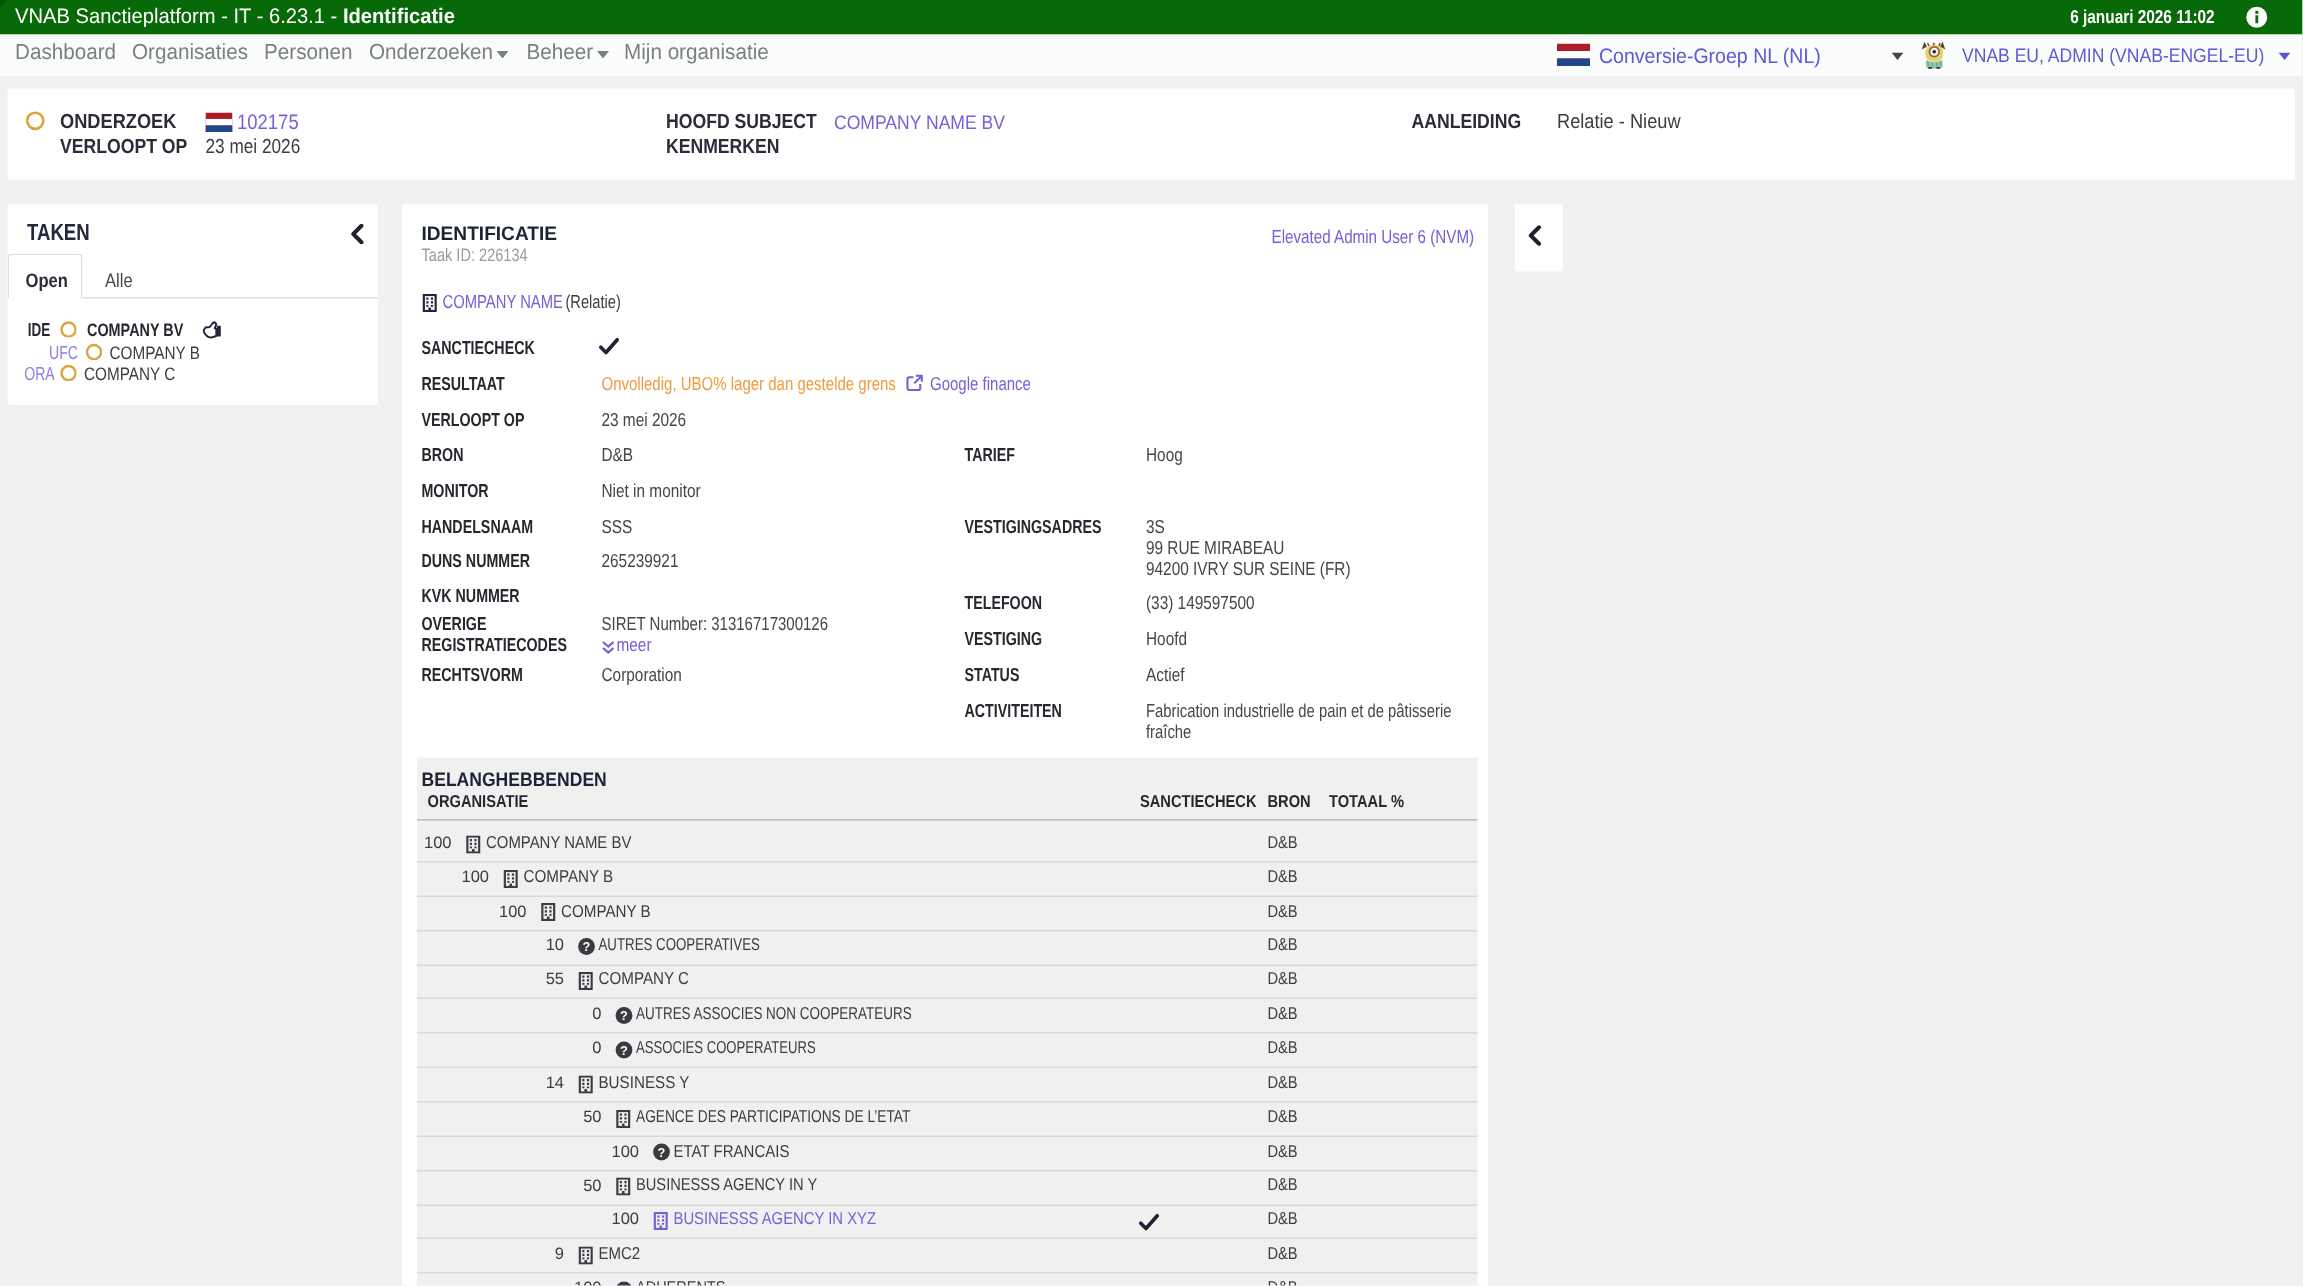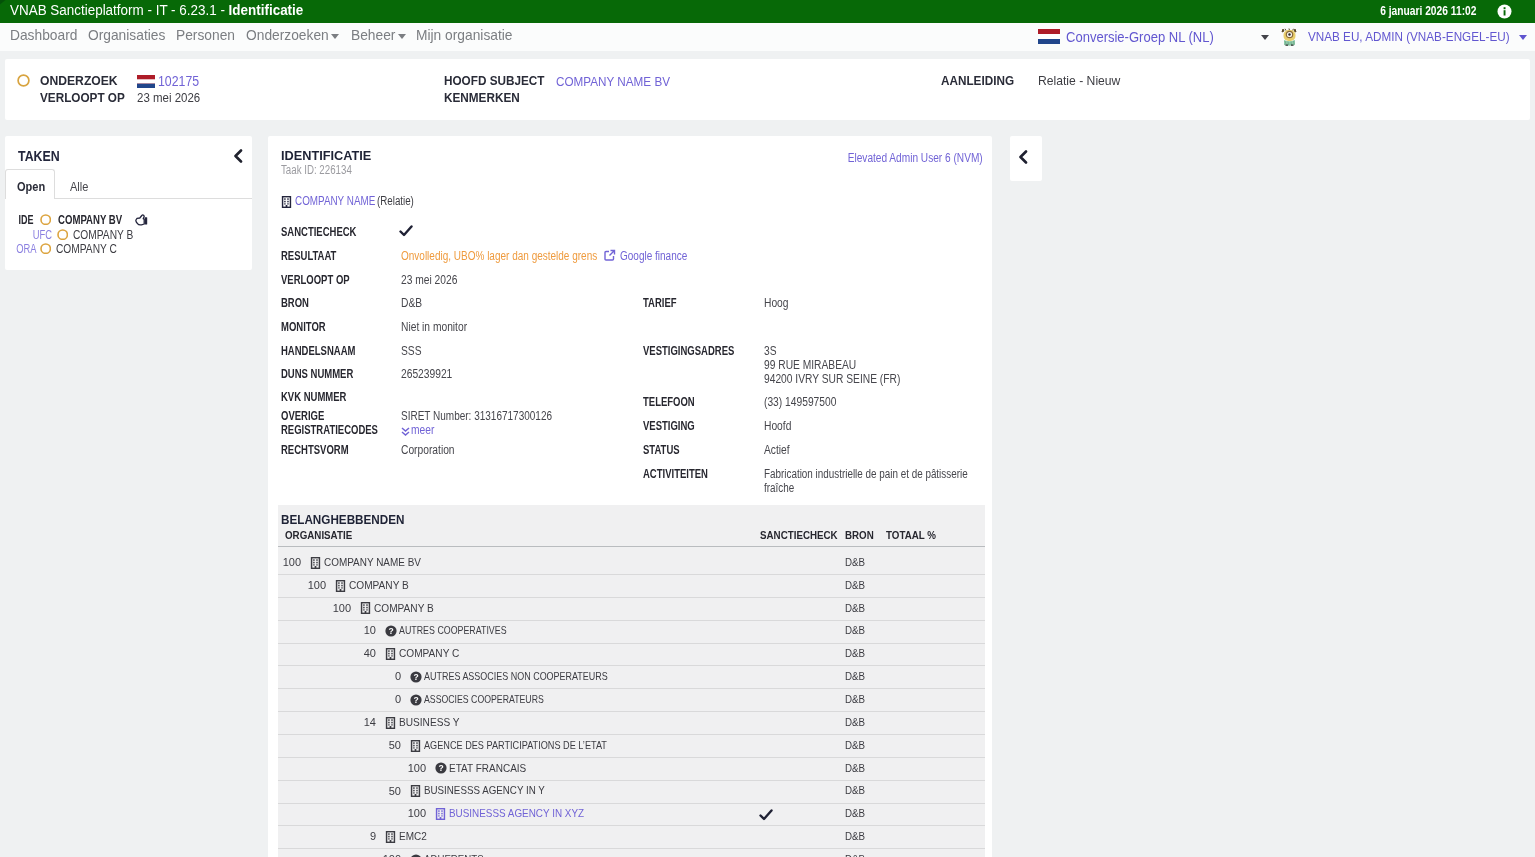--- a/index.html
+++ b/index.html
@@ -215,21 +215,21 @@
 <div class="ab sx" style="top:602.5px;font-size:11.5px;left:845px;color:#3c3c42;transform:scaleX(0.85);">D&amp;B</div>
 <div class="ab" style="left:278px;top:619.6px;width:707px;height:1px;background:#d9d9da"></div>
 <div class="ab" style="left:336px;top:625.4px;width:40px;text-align:right;font-size:11px;color:#3c3c42">10</div>
 <svg class="ab" style="left:385px;top:625.0345px" width="12" height="12" viewBox="0 0 12 12">
     <circle cx="6" cy="6" r="5.6" fill="#3a3a40"></circle>
     <text x="6" y="9" font-size="8.5" font-weight="bold" fill="#fff" text-anchor="middle" font-family="Liberation Sans">?</text>
   </svg>
 <div class="ab sx" style="top:625.3px;font-size:11.5px;left:399px;color:#3c3c42;transform:scaleX(0.77);">AUTRES COOPERATIVES</div>
 <div class="ab sx" style="top:625.3px;font-size:11.5px;left:845px;color:#3c3c42;transform:scaleX(0.85);">D&amp;B</div>
 <div class="ab" style="left:278px;top:642.5px;width:707px;height:1px;background:#d9d9da"></div>
-<div class="ab" style="left:336px;top:648.3px;width:40px;text-align:right;font-size:11px;color:#3c3c42">40</div>
+<div class="ab" style="left:336px;top:648.3px;width:40px;text-align:right;font-size:11px;color:#3c3c42">55</div>
 <svg class="ab" style="left:385px;top:648.1015px" width="11" height="12" viewBox="0 0 11 12.5">
     <rect x="1.4" y="0.7" width="8.2" height="11.1" fill="none" stroke="#3c3c42" stroke-width="1.5"></rect>
     <rect x="3.1" y="2.4" width="1.5" height="1.6" fill="#3c3c42"></rect>
     <rect x="6.3" y="2.4" width="1.5" height="1.6" fill="#3c3c42"></rect>
     <rect x="3.1" y="5.0" width="1.5" height="1.6" fill="#3c3c42"></rect>
     <rect x="6.3" y="5.0" width="1.5" height="1.6" fill="#3c3c42"></rect>
     <rect x="3.1" y="7.6" width="1.5" height="1.3" fill="#3c3c42"></rect>
     <rect x="6.3" y="7.6" width="1.5" height="1.3" fill="#3c3c42"></rect>
     <rect x="4.6" y="9.4" width="1.8" height="2.6" fill="#3c3c42"></rect>
   </svg>

